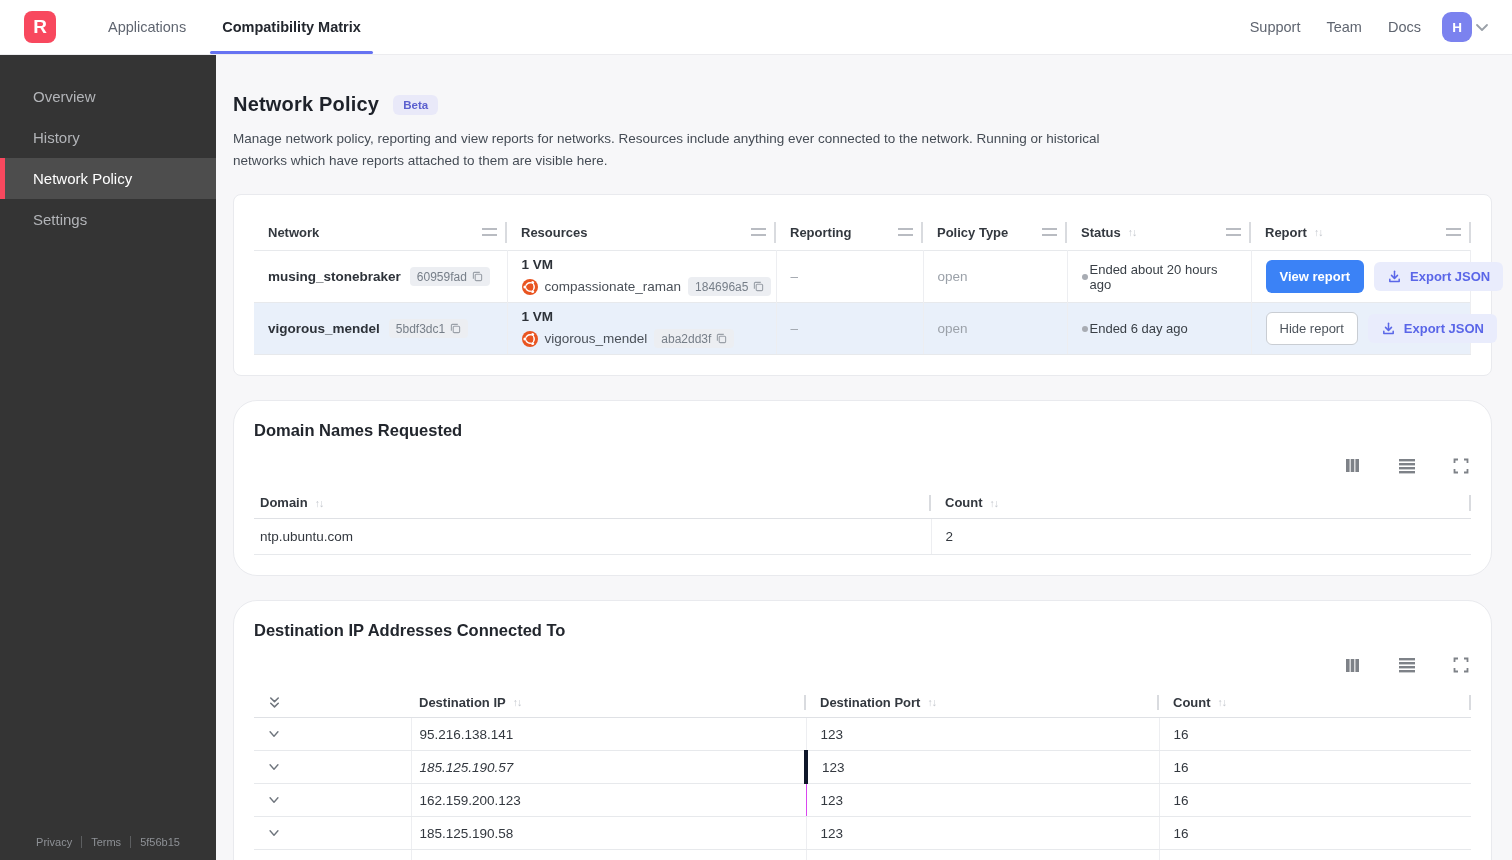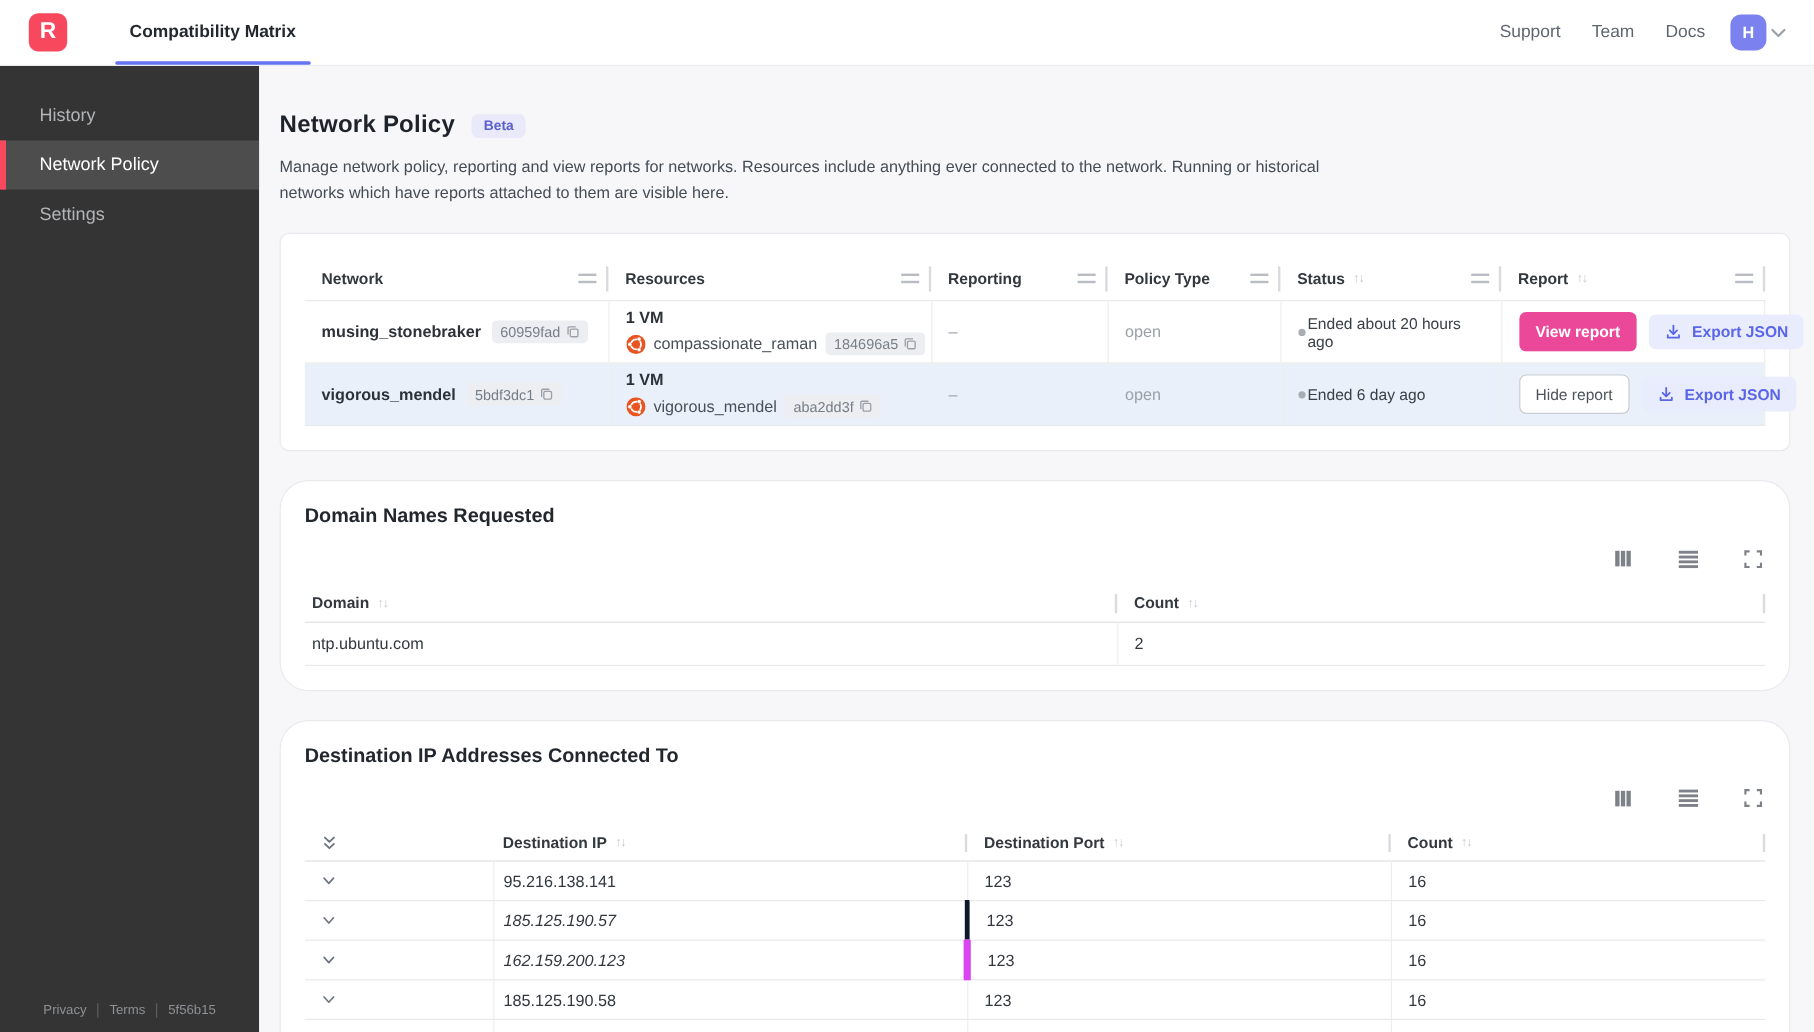--- a/index.html
+++ b/index.html
@@ -80,21 +80,21 @@
           border-radius:4px; padding:2.5px 7px; font-size:12px; cursor:default; }
   .chip .copy { display:flex; cursor:pointer; }
   .res-line1 { font-weight:bold; color:#2d3239; margin-bottom:5px; }
   .res-line2 { display:flex; align-items:center; gap:7px; color:#4a5058; }
   .muted { color:#9ba1a9; }
   .status-cell { display:flex; align-items:center; gap:2px; color:#3a4047; font-size:13px; }
   .status-dot { width:6px; height:6px; border-radius:50%; background:#a8acb3; flex:0 0 auto; }
   .report-cell { display:flex; align-items:center; gap:10px; }
   .btn { font-size:13px; font-weight:bold; border-radius:6px; padding:8px 13px; cursor:pointer;
          white-space:nowrap; border:1px solid transparent; }
-  .btn-primary { background:#ec4899; color:#fff; }
+  .btn-primary { background:#3b82f6; color:#fff; }
   .btn-outline { background:#fff; color:#4d545c; border-color:#c9cdd3; font-weight:normal; }
   .export-pill { display:flex; align-items:center; gap:8px; background:#e9ecfc; color:#5a66e8;
                  font-size:13px; font-weight:bold; border-radius:6px; padding:7px 13px;
                  cursor:pointer; white-space:nowrap; }
 
   
   .flat-table th { height:30px; border-bottom:1px solid #dfe1e5; }
   .flat-table td { border-bottom:1px solid #e7e9ec; font-size:13.5px; color:#33383f;
                    padding:0 10px 0 14px; }
   .dom-table td { height:36px; }
@@ -104,38 +104,40 @@
 
   svg { display:block; }
 </style>
 </head>
 <body>
 
 <header class="navbar">
   <div class="nav-left">
     <div class="logo">R</div>
     <nav class="nav-tabs">
+      <div class="nav-tab">Applications</div>
       <div class="nav-tab active">Compatibility Matrix</div>
     </nav>
   </div>
   <div class="nav-right">
     <div class="nav-link">Support</div>
     <div class="nav-link">Team</div>
     <div class="nav-link">Docs</div>
     <div class="avatar">H</div>
     <span class="user-chevron">
       <svg width="16" height="16" viewBox="0 0 16 16">
           <polyline points="3,6 8,11 13,6" fill="none" stroke="#9aa0a8" stroke-width="1.8" stroke-linecap="round" stroke-linejoin="round"></polyline>
         </svg>
     </span>
   </div>
 </header>
 
 <aside class="sidebar">
   <nav class="side-nav">
+    <div class="side-item">Overview</div>
     <div class="side-item">History</div>
     <div class="side-item active">Network Policy</div>
     <div class="side-item">Settings</div>
   </nav>
   <div class="side-footer">
     <span>Privacy</span>
     <i class="fsep"></i>
     <span>Terms</span>
     <i class="fsep"></i>
     <span class="build">5f56b15</span>
@@ -515,21 +517,21 @@
           <td>16</td>
         </tr>
         <tr>
           <td class="exp-cell" style="border-right:1px solid #edeef1;">
               <span class="chev-btn">
                 <svg width="14" height="14" viewBox="0 0 16 16">
                   <polyline points="3.5,5.5 8,10.5 12.5,5.5" fill="none" stroke="#6f757d" stroke-width="1.6" stroke-linecap="round" stroke-linejoin="round"></polyline>
                 </svg>
               </span>
             </td>
-          <td style="padding-left:8px; border-right:6px solid #d946ef;font-style:italic;">162.159.200.123</td>
+          <td style="padding-left:8px; border-right:1px solid #d946ef;">162.159.200.123</td>
           <td style="border-right:1px solid #edeef1;">123</td>
           <td>16</td>
         </tr>
         <tr>
           <td class="exp-cell" style="border-right:1px solid #edeef1;">
               <span class="chev-btn">
                 <svg width="14" height="14" viewBox="0 0 16 16">
                   <polyline points="3.5,5.5 8,10.5 12.5,5.5" fill="none" stroke="#6f757d" stroke-width="1.6" stroke-linecap="round" stroke-linejoin="round"></polyline>
                 </svg>
               </span>

